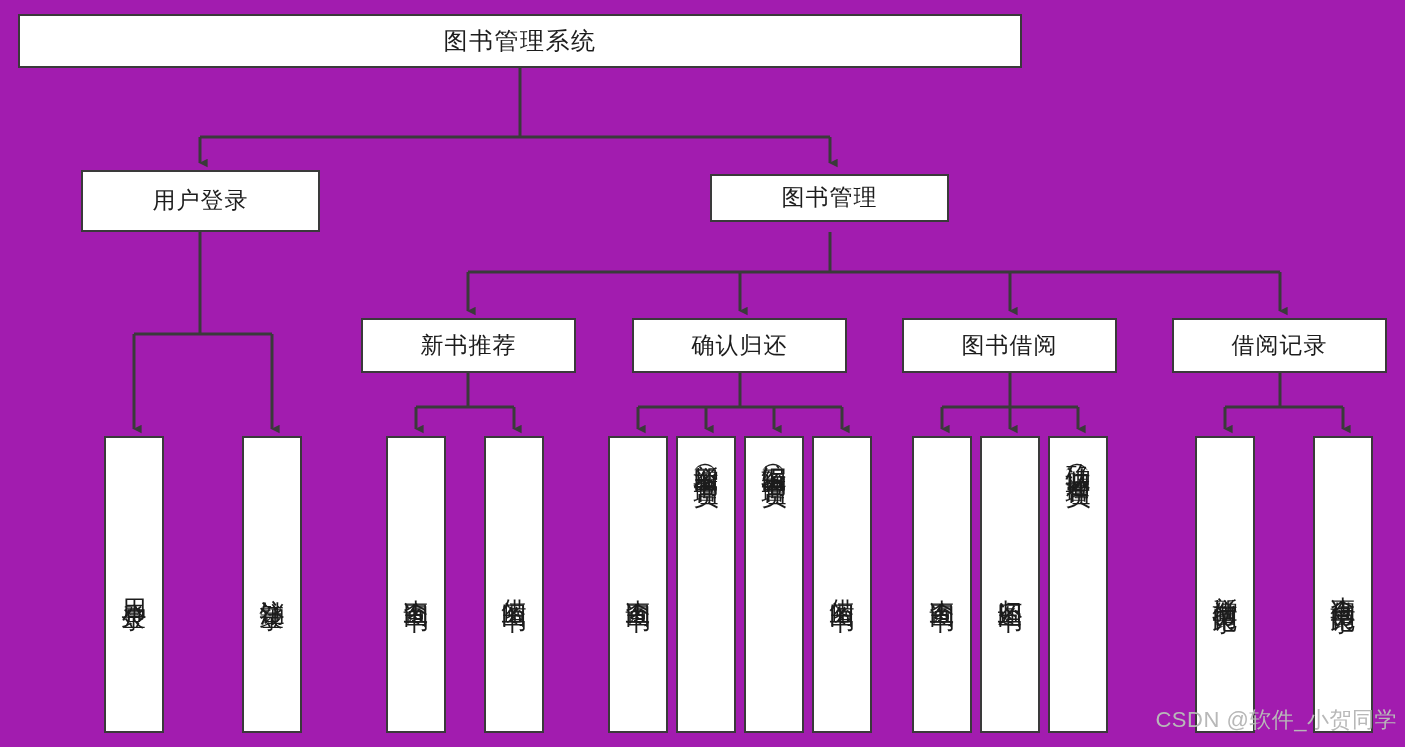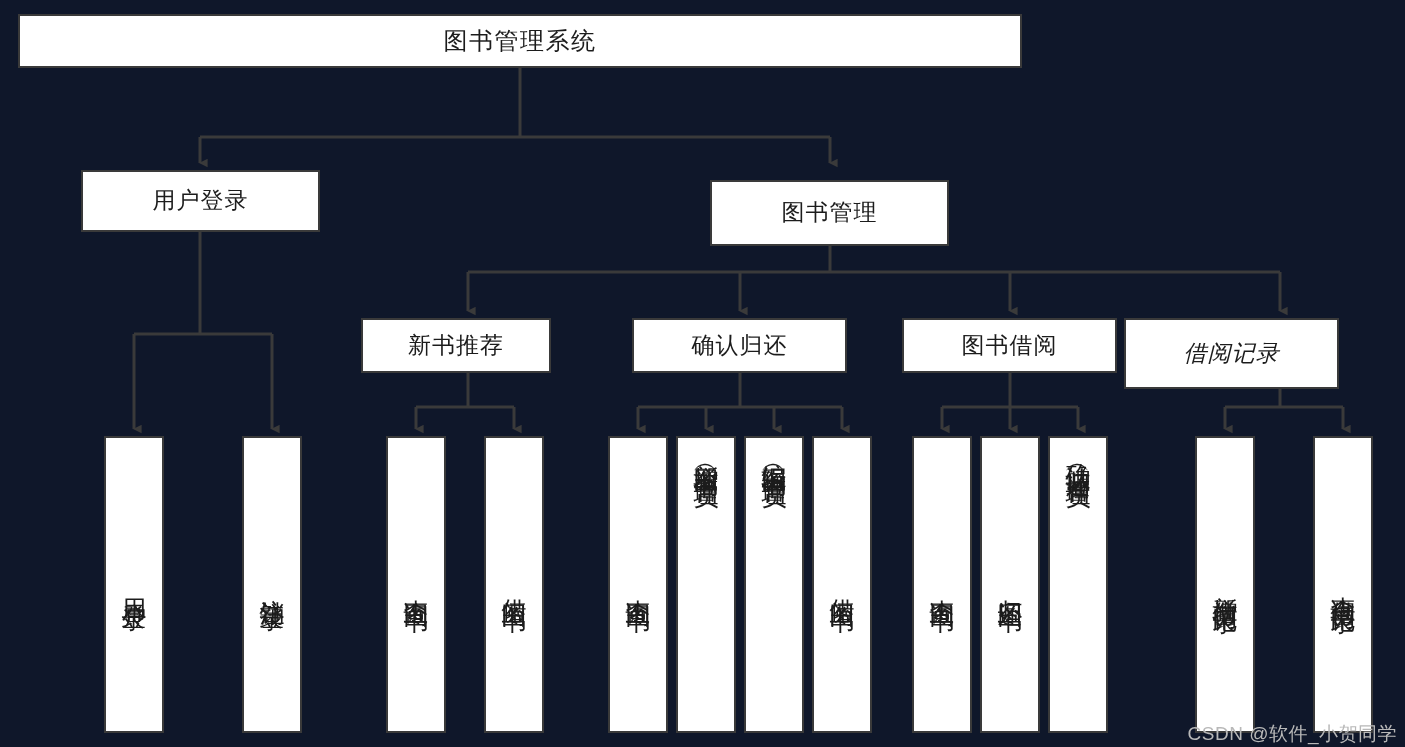--- a/index.html
+++ b/index.html
@@ -8,21 +8,21 @@
     padding: 0;
     background: #ffffff;
   }
   body {
     font-family: "Liberation Sans", "DejaVu Sans", sans-serif;
   }
   #diagram-root {
     position: relative;
     width: 1405px;
     height: 747px;
-    background: #0f172a;
+    background: #a21caf;
     overflow: hidden;
   }
   #edge-layer {
     position: absolute;
     left: 0;
     top: 0;
     width: 1405px;
     height: 747px;
     pointer-events: none;
   }
@@ -66,22 +66,22 @@
   .node.leaf .node-label {
     writing-mode: vertical-rl;
     text-orientation: upright;
     font-size: 25px;
     letter-spacing: 3px;
     line-height: 1;
   }
   #watermark {
     position: absolute;
     right: 8px;
-    bottom: 0;
-    font-size: 19px;
+    bottom: 12px;
+    font-size: 22px;
     color: #b8b8b8;
     z-index: 5;
     white-space: nowrap;
     letter-spacing: 0.5px;
   }
 </style>
 </head>
 <body>
 
 <div id="diagram-root">
@@ -136,34 +136,34 @@
     </g>
   </svg>
 
   <div class="node horizontal root" style="left:18px; top:14px; width:1004px; height:54px;">
     <span class="node-label">图书管理系统</span>
   </div>
 
   <div class="node horizontal" style="left:81px; top:170px; width:239px; height:62px;">
     <span class="node-label">用户登录</span>
   </div>
-  <div class="node horizontal" style="left:710px; top:180px; width:239px; height:66px;">
+  <div class="node horizontal" style="left:710px; top:174px; width:239px; height:48px;">
     <span class="node-label">图书管理</span>
   </div>
 
-  <div class="node horizontal" style="left:361px; top:318px; width:190px; height:55px;">
+  <div class="node horizontal" style="left:361px; top:318px; width:215px; height:55px;">
     <span class="node-label">新书推荐</span>
   </div>
   <div class="node horizontal" style="left:632px; top:318px; width:215px; height:55px;">
     <span class="node-label">确认归还</span>
   </div>
   <div class="node horizontal" style="left:902px; top:318px; width:215px; height:55px;">
     <span class="node-label">图书借阅</span>
   </div>
-  <div class="node horizontal" style="left:1124px; top:318px; width:215px; height:71px;font-style:italic;">
+  <div class="node horizontal" style="left:1172px; top:318px; width:215px; height:55px;">
     <span class="node-label">借阅记录</span>
   </div>
 
   <div class="node leaf centered" style="left:104px; top:436px; width:60px; height:297px;">
     <span class="node-label">用户登录</span>
   </div>
   <div class="node leaf centered" style="left:242px; top:436px; width:60px; height:297px;">
     <span class="node-label">注销登录</span>
   </div>
 

